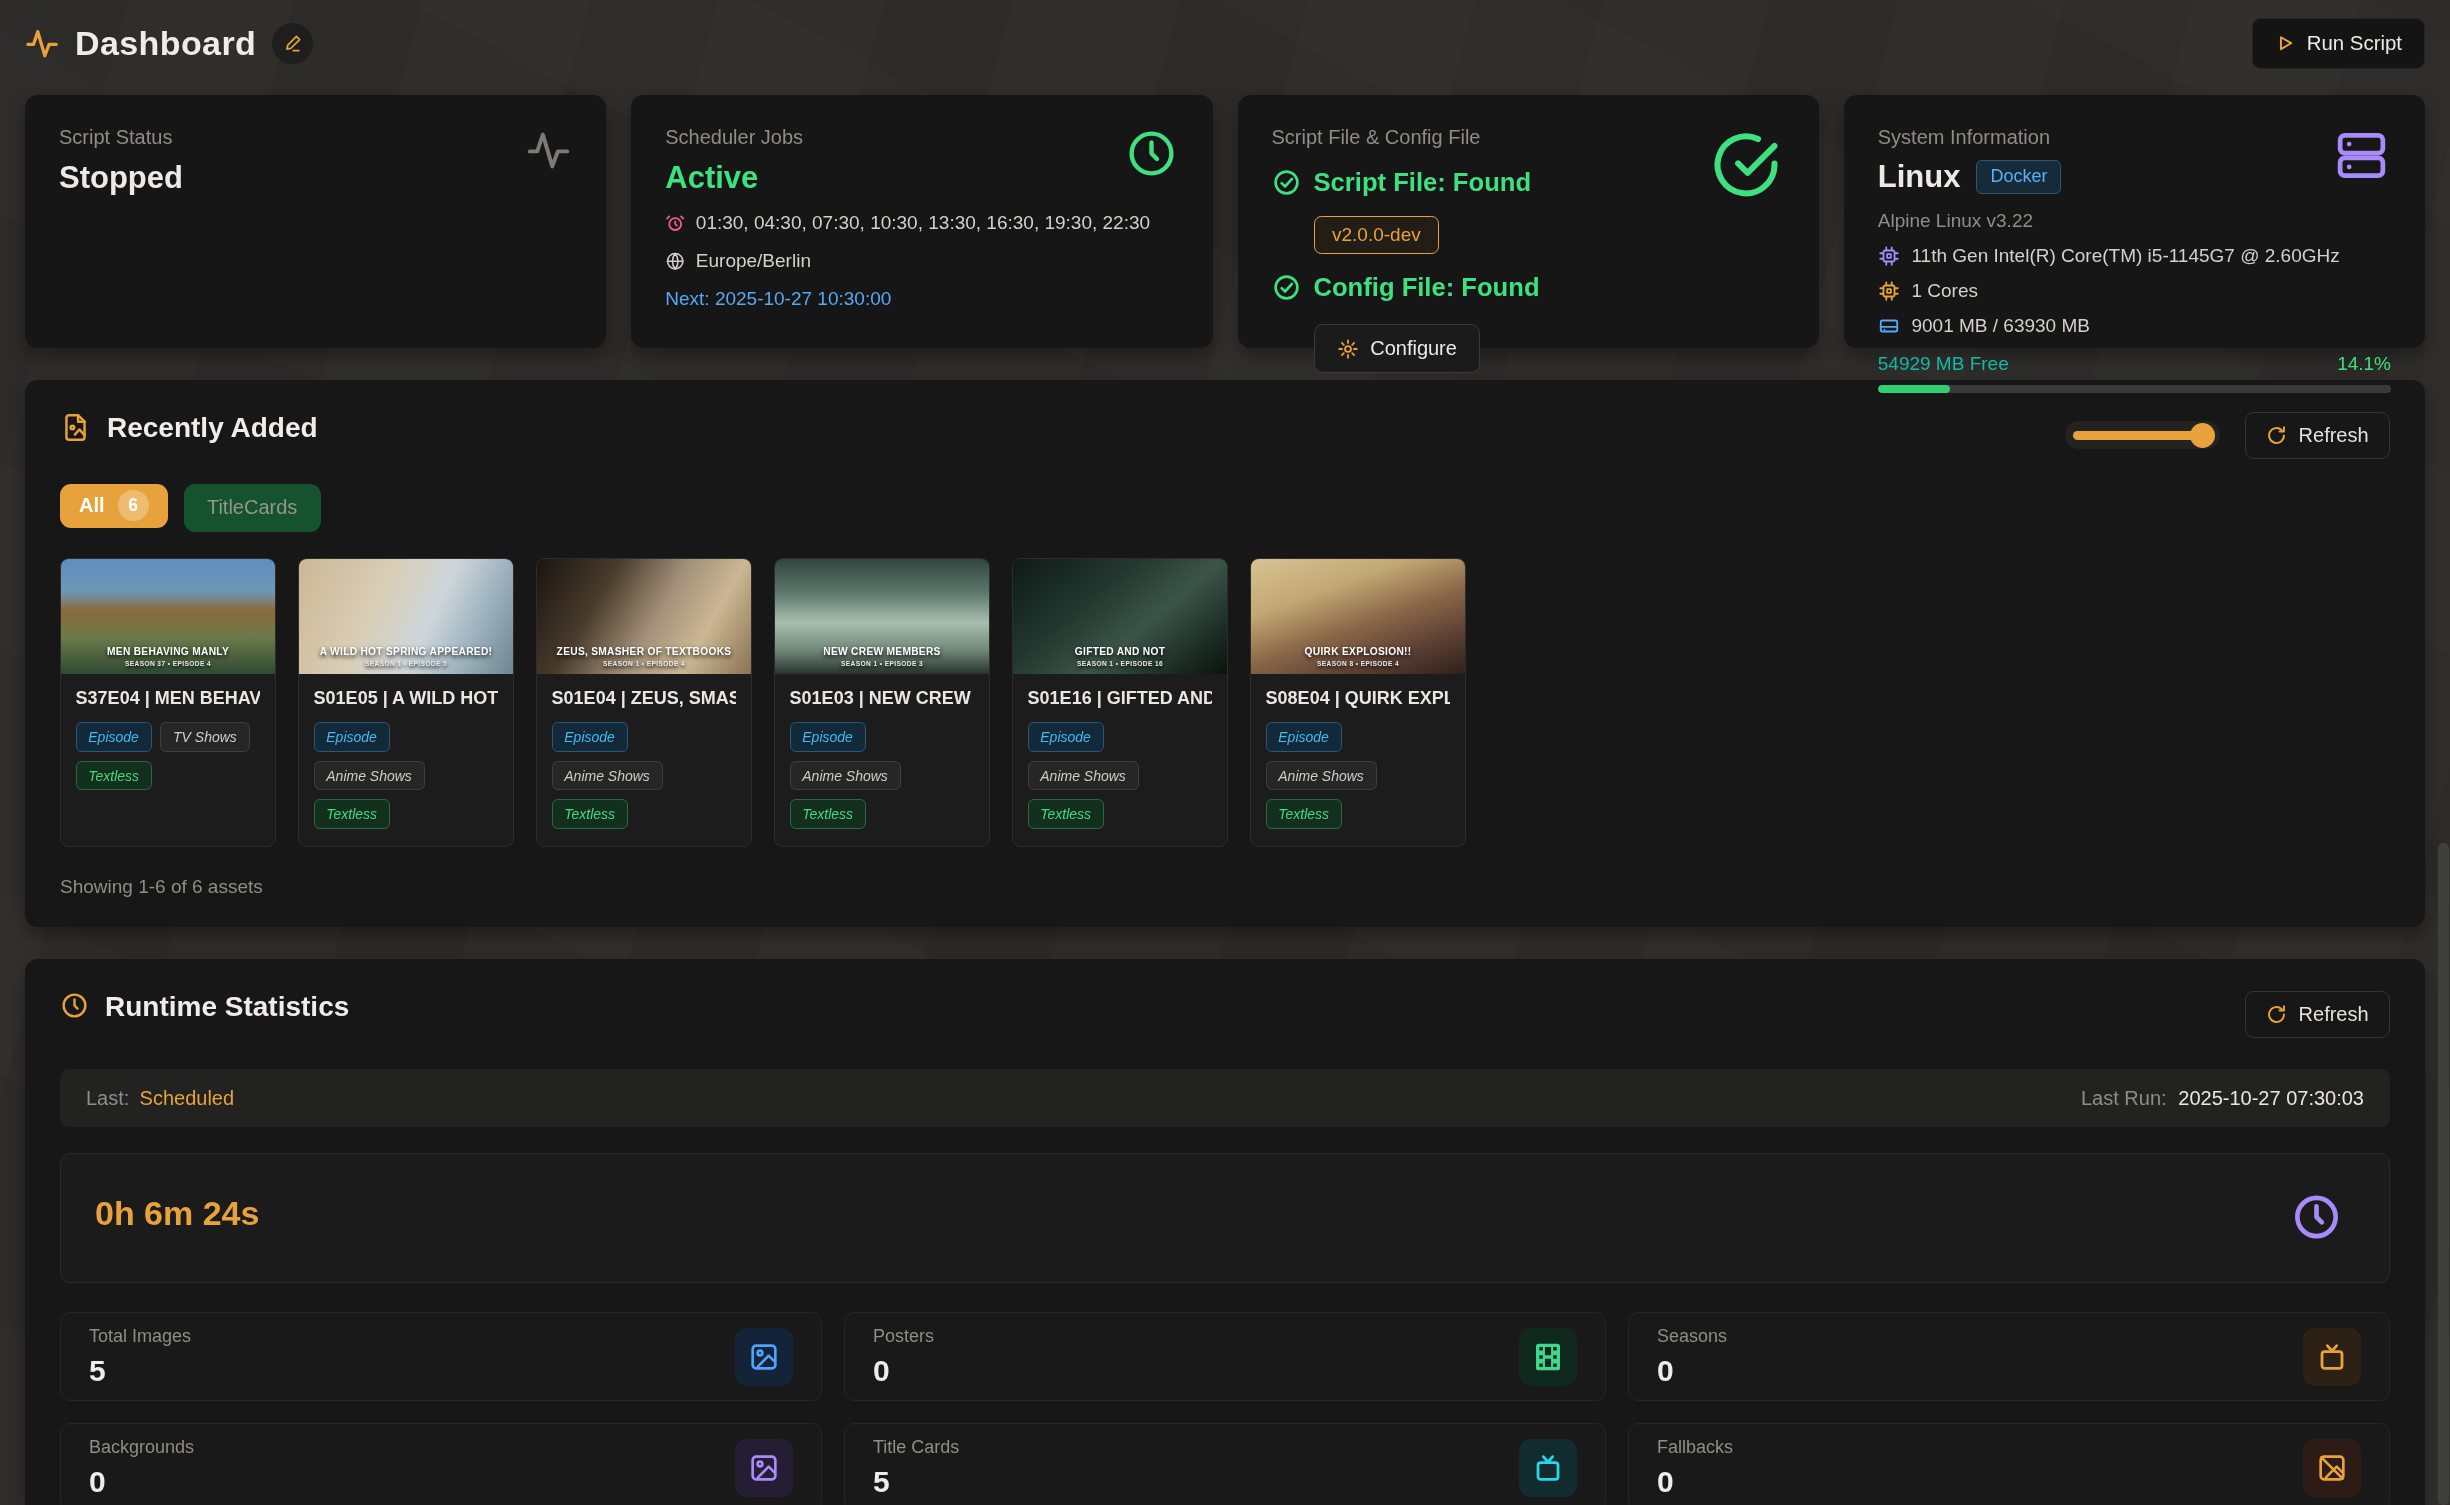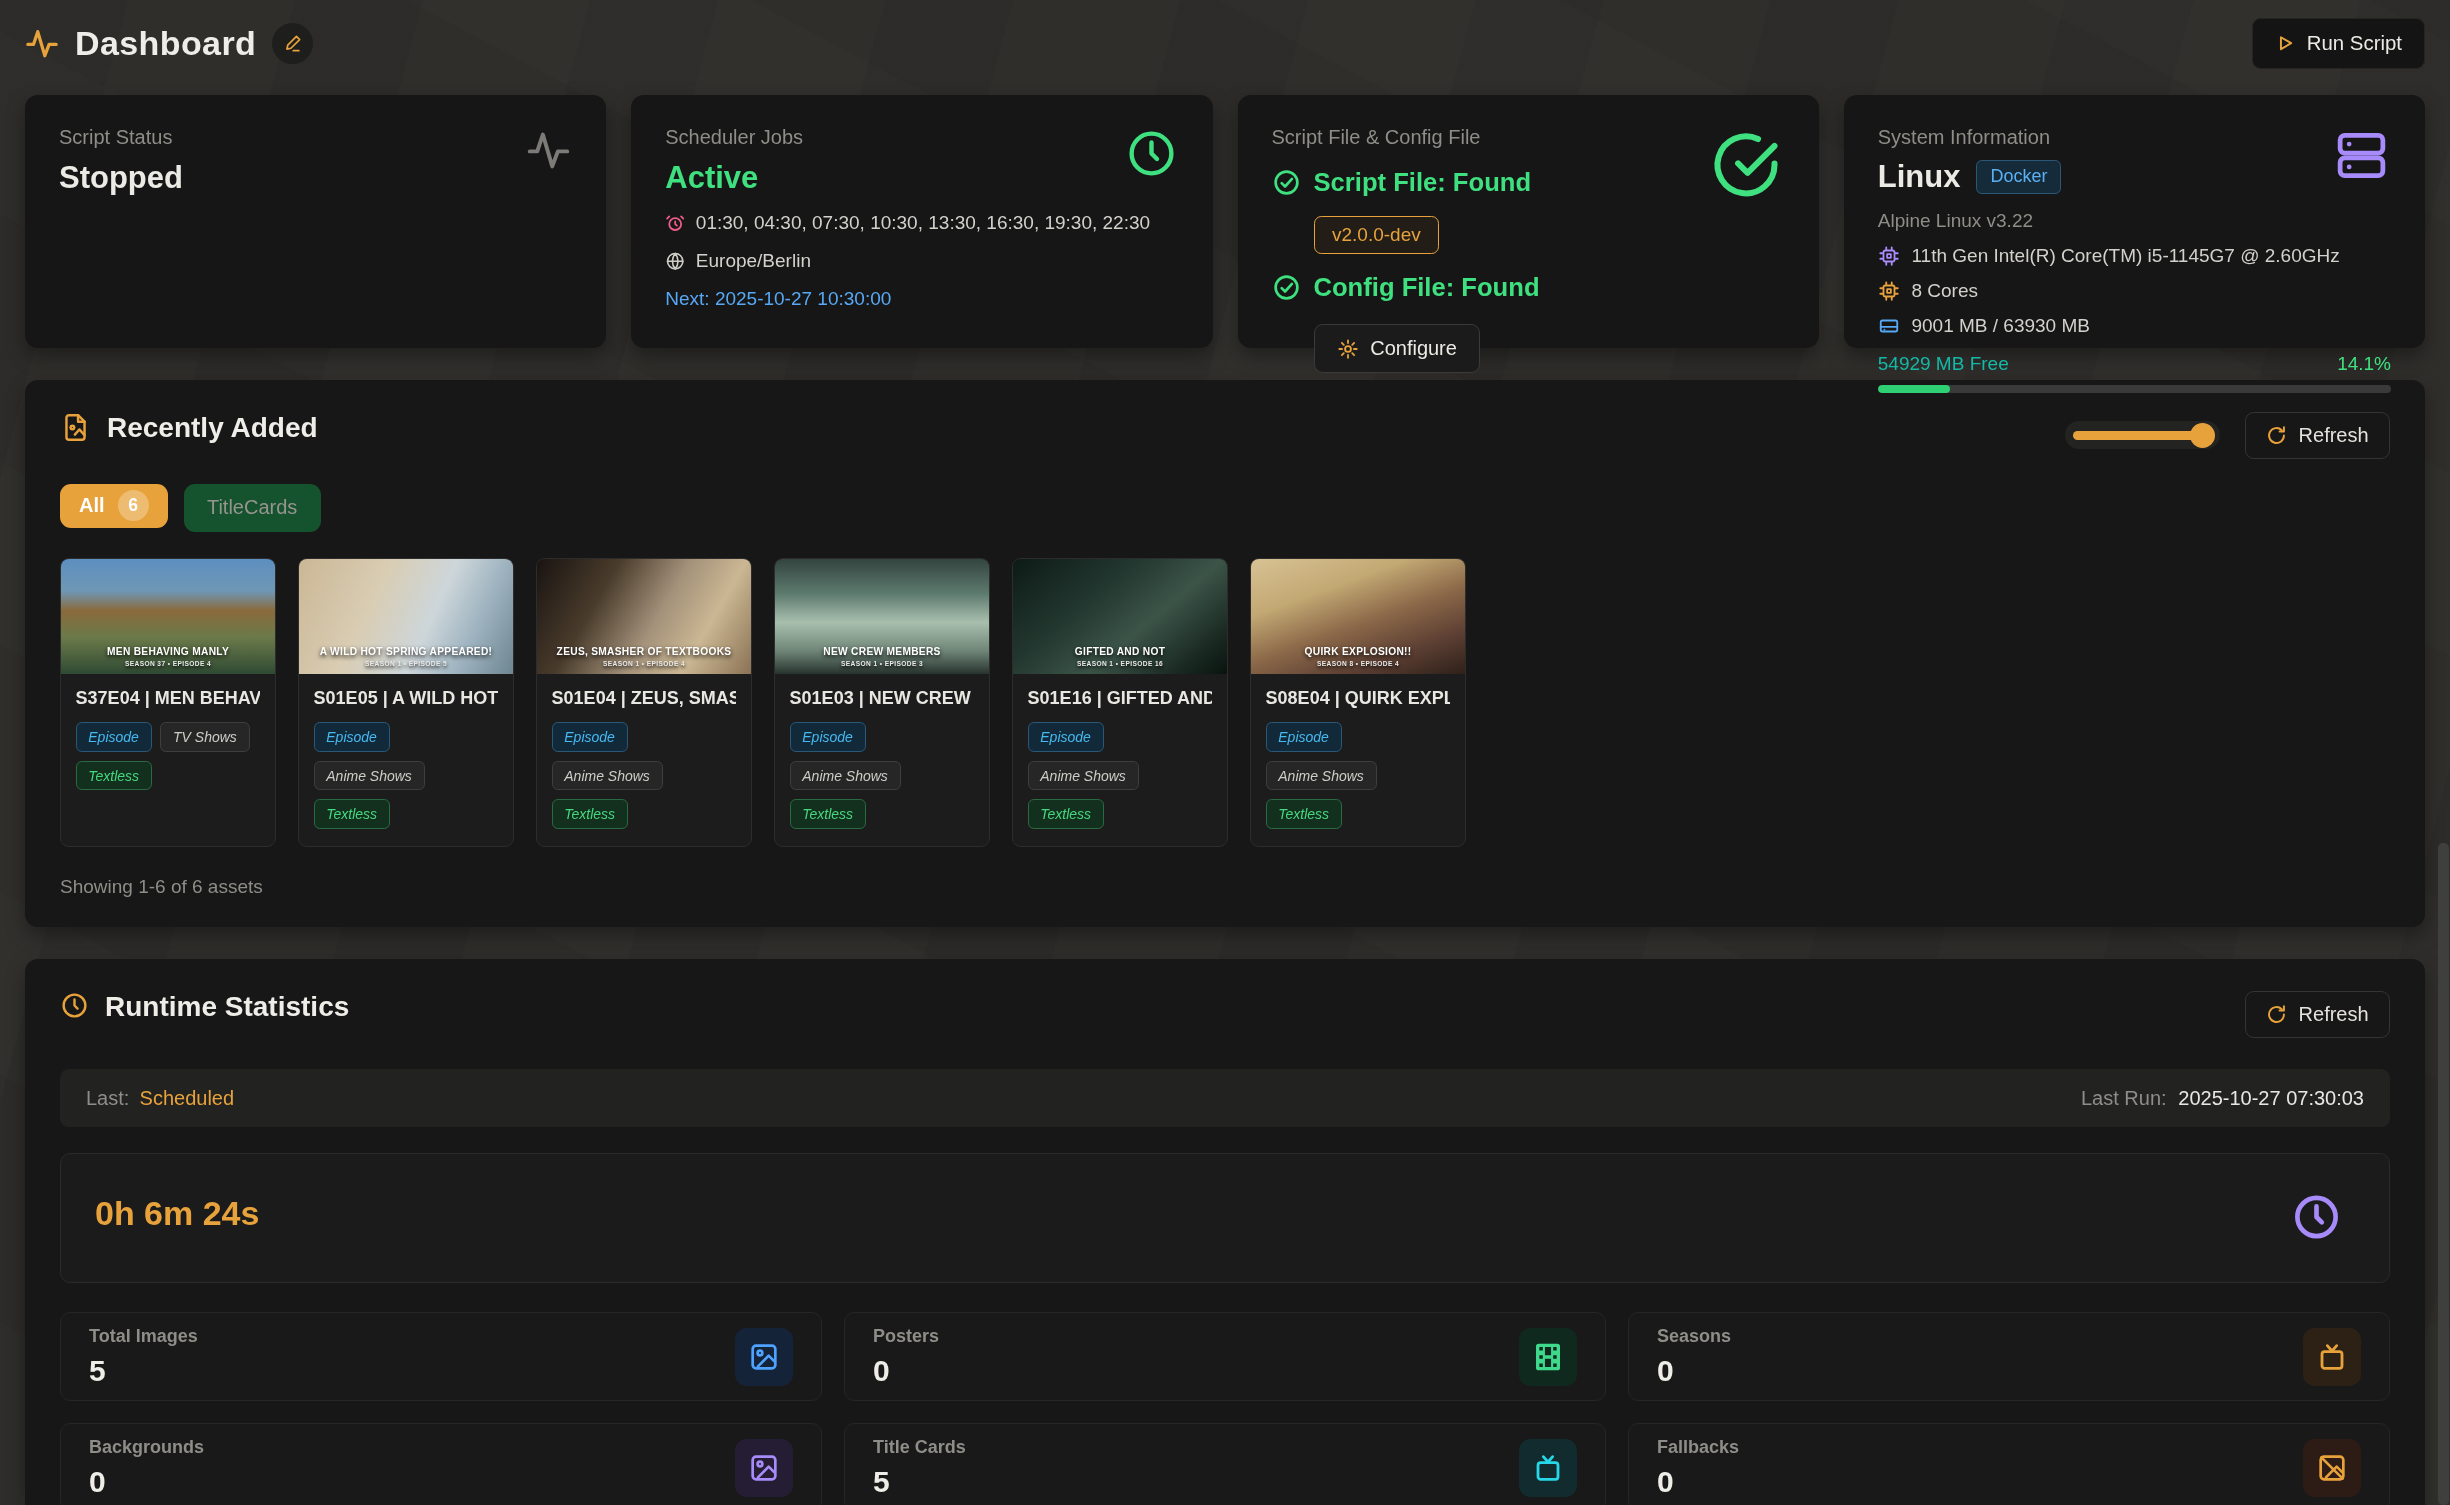--- a/index.html
+++ b/index.html
@@ -138,21 +138,21 @@
   }
   .exec-label { color:#8f8d88; font-size:20px; }
   .exec-val { color:#e7a23b; font-size:34px; font-weight:bold; margin-top:11.7px; }
   .exec-clock { position:absolute; right:47px; top:50%; transform:translateY(-50%); }
 
   .stats-grid { display:grid; grid-template-columns:repeat(3,1fr); gap:22px; margin-top:29px; }
   .stat {
     background:#191919; border:0.7px solid #262626; border-radius:10.2px;
     padding:19px 28px; display:flex; justify-content:space-between; align-items:center; height:89px;
   }
-  .stat .sl { color:#8f8d88; font-size:18px;font-weight:bold; }
+  .stat .sl { color:#8f8d88; font-size:18px; }
   .stat .sv { color:#efede8; font-size:30px; font-weight:bold; margin-top:7.3px; }
   .stat-icon { width:58px; height:58px; border-radius:11.7px; display:flex; align-items:center; justify-content:center; }
   .ic-blue   { background:#152339; } .ic-blue   svg { stroke:#4da3ff; }
   .ic-green  { background:#10291f; } .ic-green  svg { fill:#3fd98b; }
   .ic-amber  { background:#2d2014; } .ic-amber  svg { stroke:#e7a23b; }
   .ic-purple { background:#241d33; } .ic-purple svg { stroke:#a78bfa; }
   .ic-cyan   { background:#112b2e; } .ic-cyan   svg { stroke:#26d7e8; }
   .ic-brown  { background:#2d1c15; } .ic-brown  svg { stroke:#e7a23b; }
 
   
@@ -273,21 +273,21 @@
           <path d="M9 2.5v3M15 2.5v3M9 18.5v3M15 18.5v3M2.5 9h3M2.5 15h3M18.5 9h3M18.5 15h3"></path>
         </svg>
         <span>11th Gen Intel(R) Core(TM) i5-1145G7 @ 2.60GHz</span>
       </div>
       <div class="sys-row">
         <svg class="stroke" viewBox="0 0 24 24" width="22" height="22" stroke="#e7a23b" stroke-width="2">
           <rect x="6" y="6" width="12" height="12" rx="2"></rect>
             <rect x="10" y="10" width="4" height="4"></rect>
           <path d="M9 2.5v3M15 2.5v3M9 18.5v3M15 18.5v3M2.5 9h3M2.5 15h3M18.5 9h3M18.5 15h3"></path>
         </svg>
-        <span>8 Cores</span>
+        <span>1 Cores</span>
       </div>
       <div class="sys-row">
         <svg class="stroke" viewBox="0 0 24 24" width="22" height="22" stroke="#57a8f5" stroke-width="2">
           <rect x="3" y="6" width="18" height="12" rx="2"></rect>
             <path d="M3 13h18"></path>
             <path d="M7 16h.01"></path>
         </svg>
         <span>9001 MB / 63930 MB</span>
       </div>
       <div class="mem-free-row">

